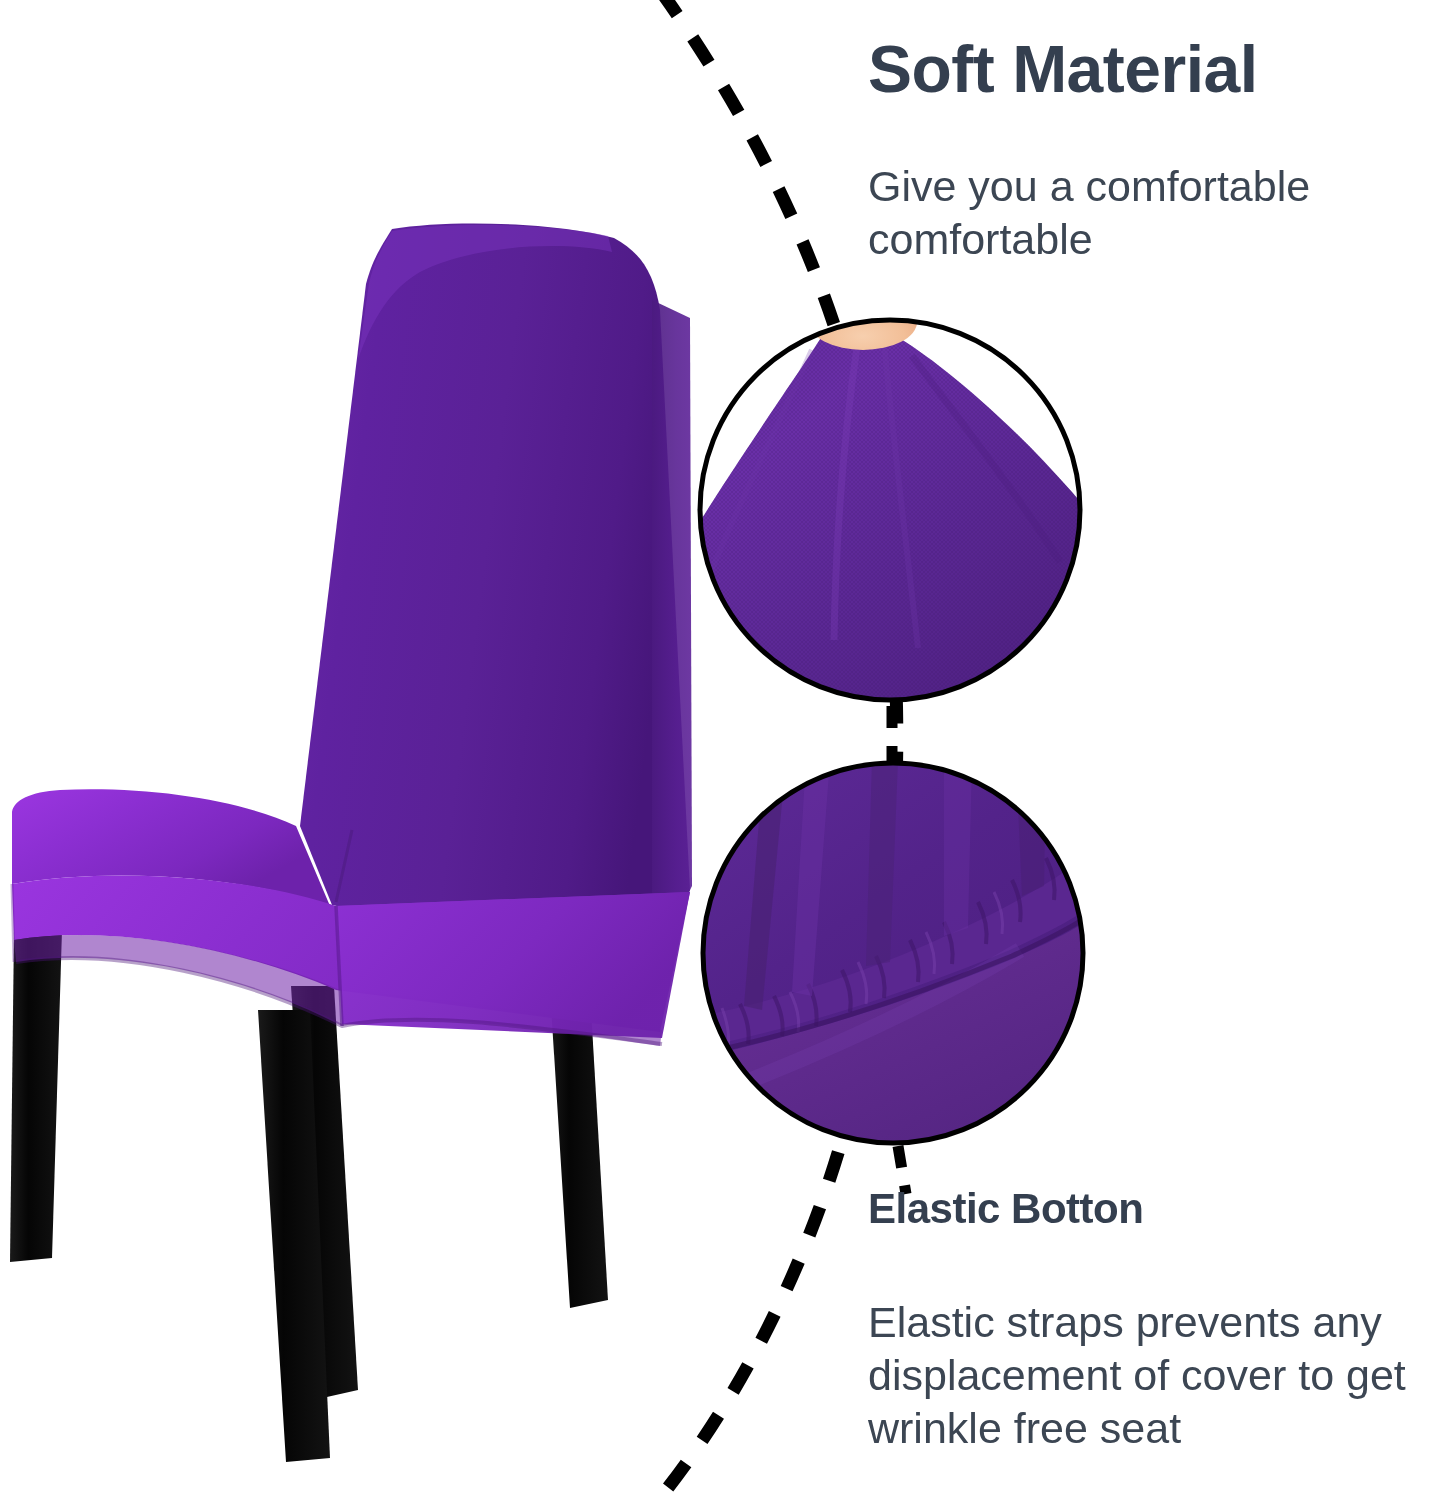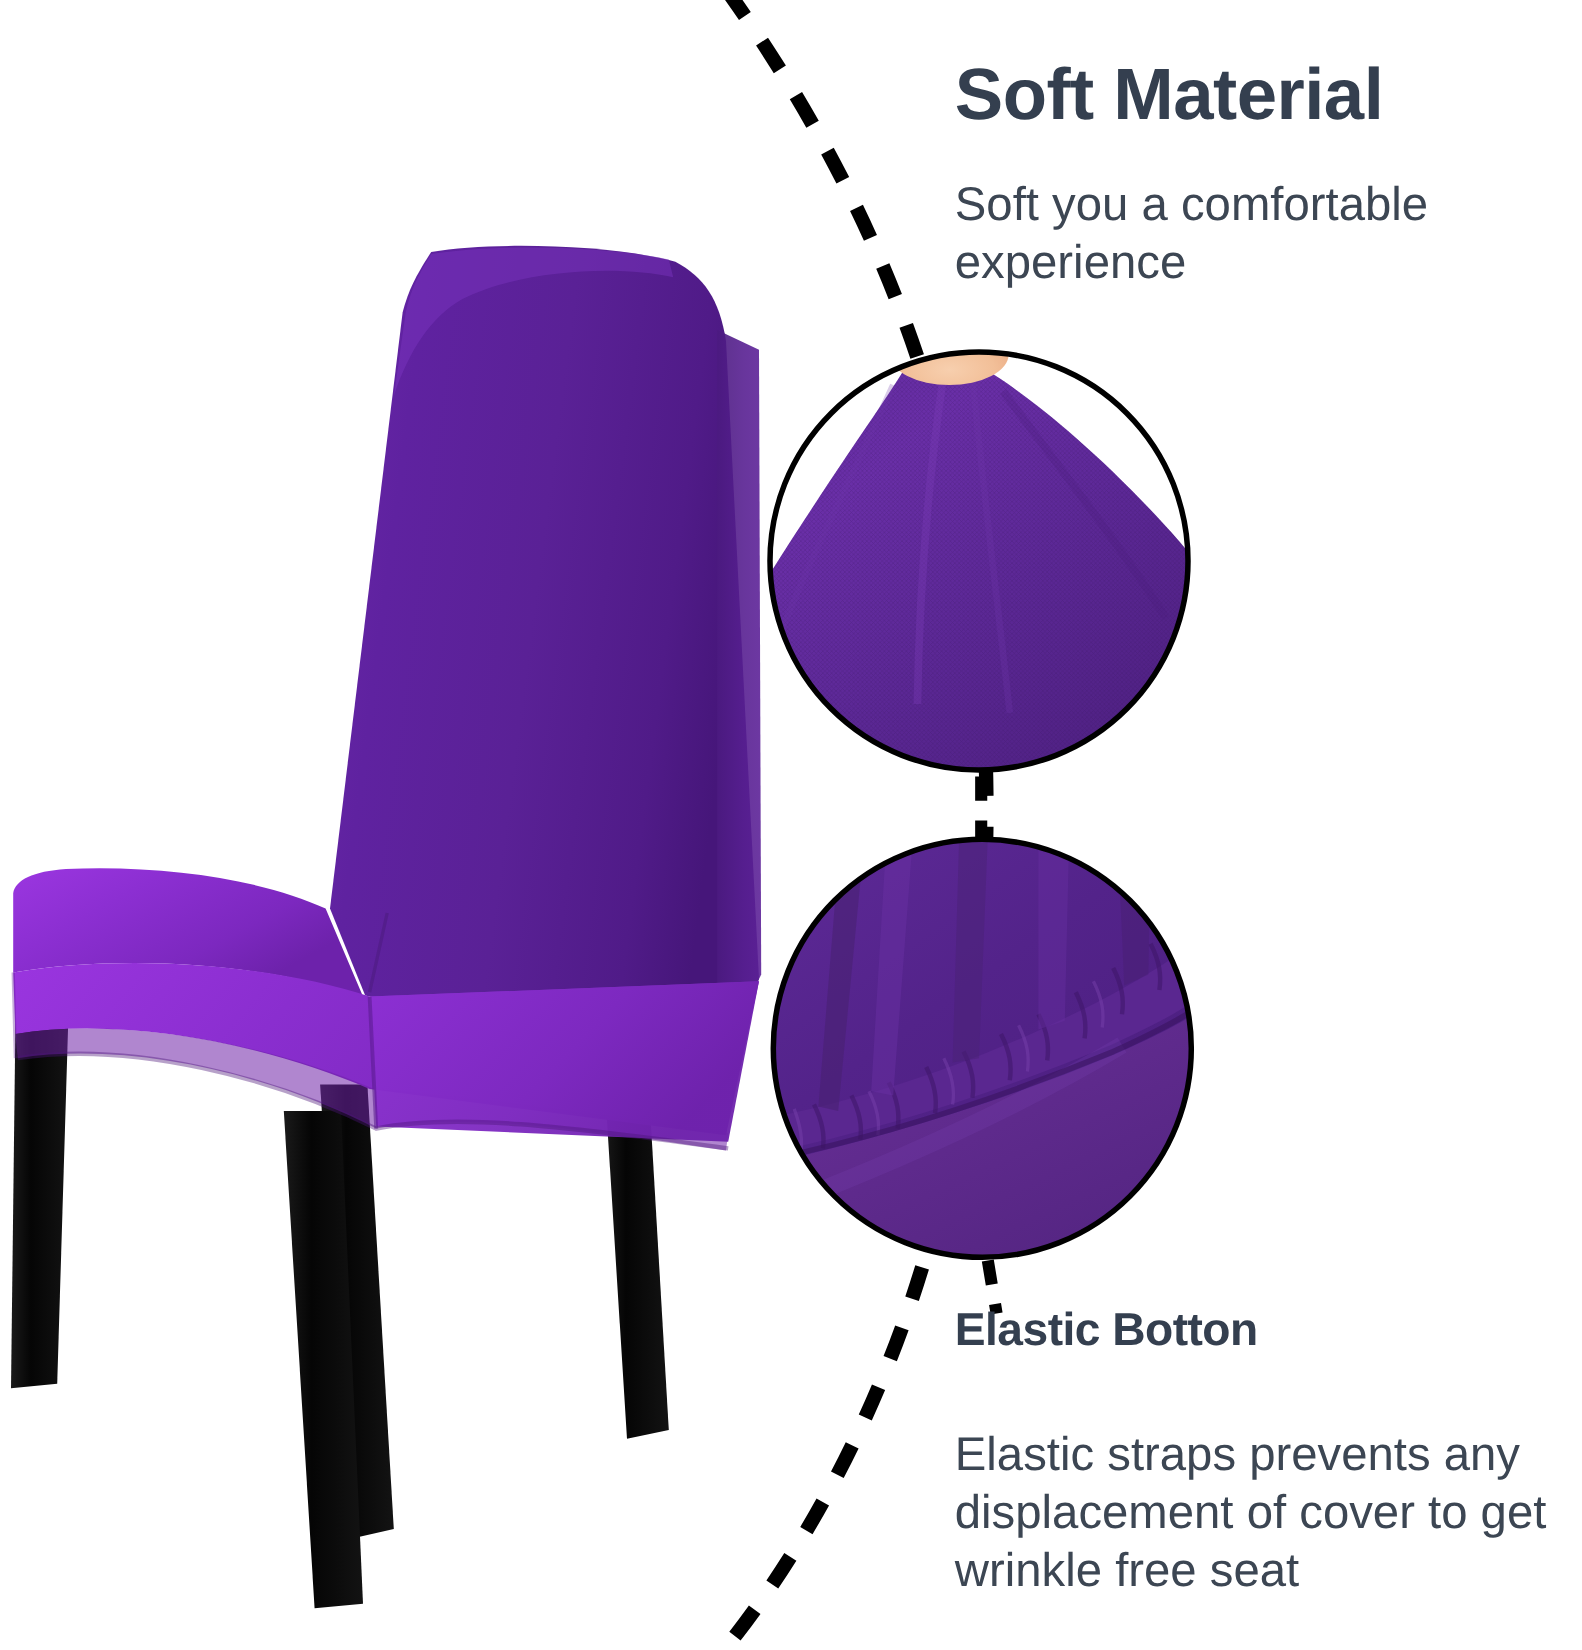--- a/index.html
+++ b/index.html
@@ -27,21 +27,21 @@
     line-height: 1.0;
     white-space: nowrap;
   }
   .subtext {
     position: absolute;
     color: #3c4653;
     line-height: 1.23;
     font-weight: 400;
   }
 
-  #soft-title   { left: 868px; top: 52px;  font-size: 66px; }
+  #soft-title   { left: 868px; top: 36px;  font-size: 66px; }
   #soft-desc    { left: 868px; top: 160px; font-size: 43px; width: 540px; }
 
   #elastic-title{ left: 868px; top: 1188px; font-size: 42px; }
   #elastic-desc { left: 868px; top: 1296px; font-size: 43px; width: 580px; }
 
   
   .stage {
     position: absolute;
     left: 0; top: 0;
     width: 1438px;
@@ -285,19 +285,19 @@
       </g>
       <circle cx="893" cy="953" r="190" fill="none" stroke="#000000" stroke-width="5"></circle>
     </g>
 
     <path d="M892 706 L892 762" stroke="#000000" stroke-width="11" fill="none" stroke-dasharray="22 18" stroke-linecap="butt"></path>
     <path d="M898 1146 L906 1194" stroke="#000000" stroke-width="11" fill="none" stroke-dasharray="22 18" stroke-linecap="butt"></path>
   </svg>
 
   <div class="headline" id="soft-title">Soft Material</div>
 
-  <div class="subtext" id="soft-desc">Soft you a comfortable experience</div>
+  <div class="subtext" id="soft-desc">Give you a comfortable comfortable</div>
 
   <div class="headline" id="elastic-title">Elastic Botton</div>
 
   <div class="subtext" id="elastic-desc">Elastic straps prevents any displacement of cover to get wrinkle free seat</div>
 
 </div>
 
 </body></html>

